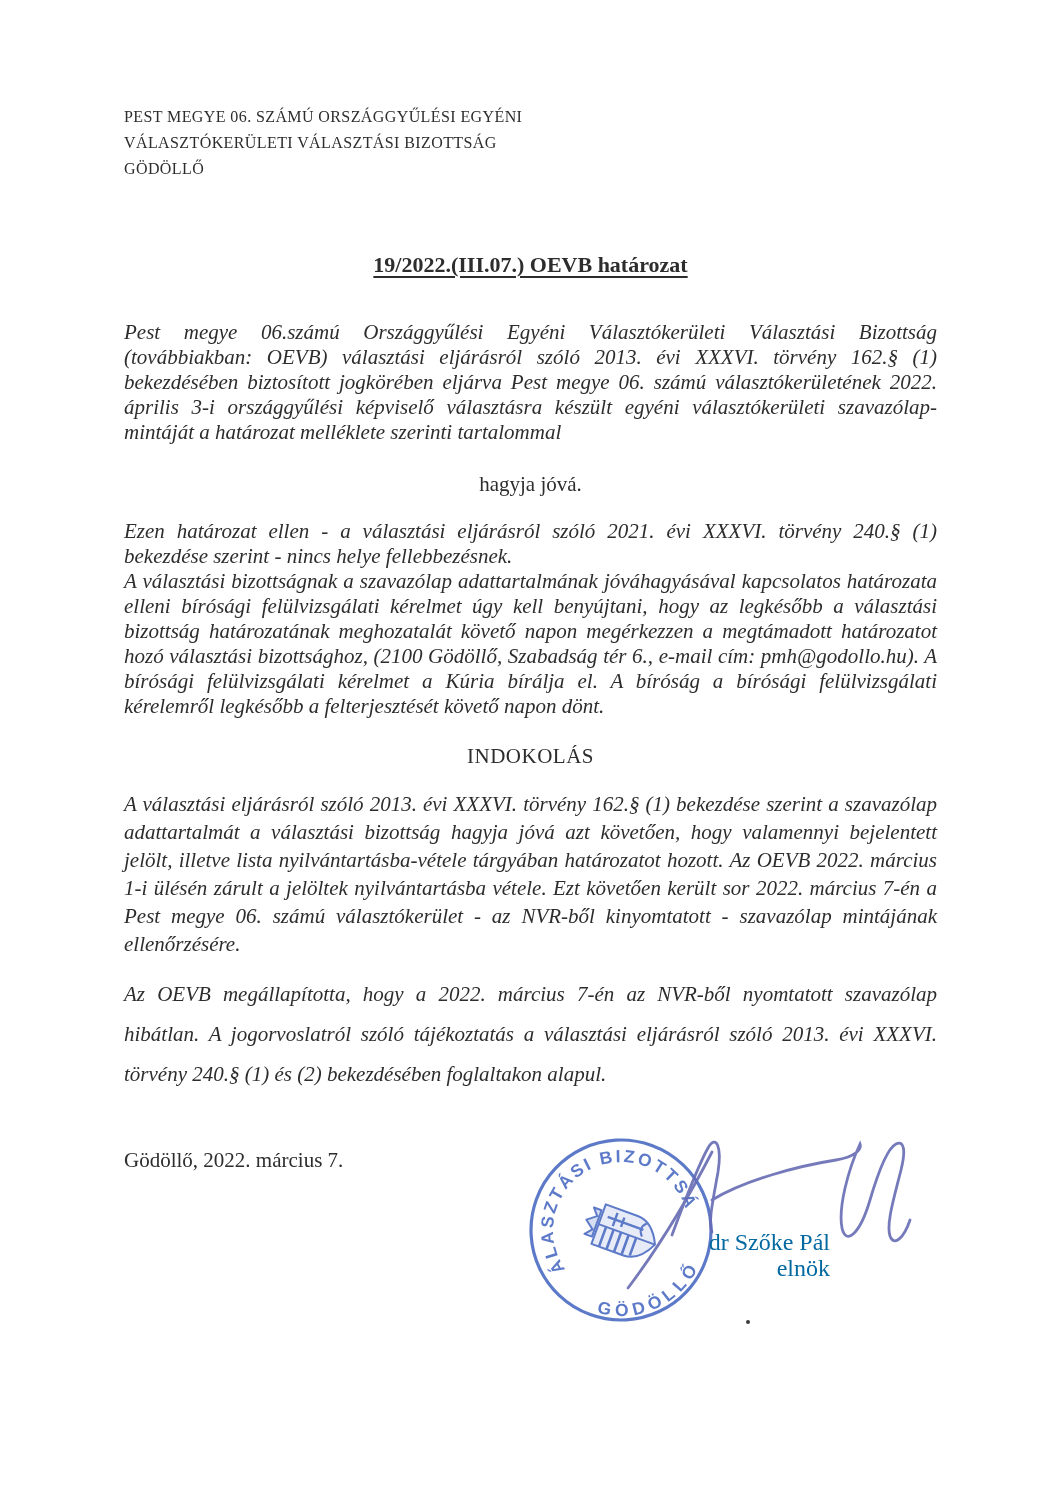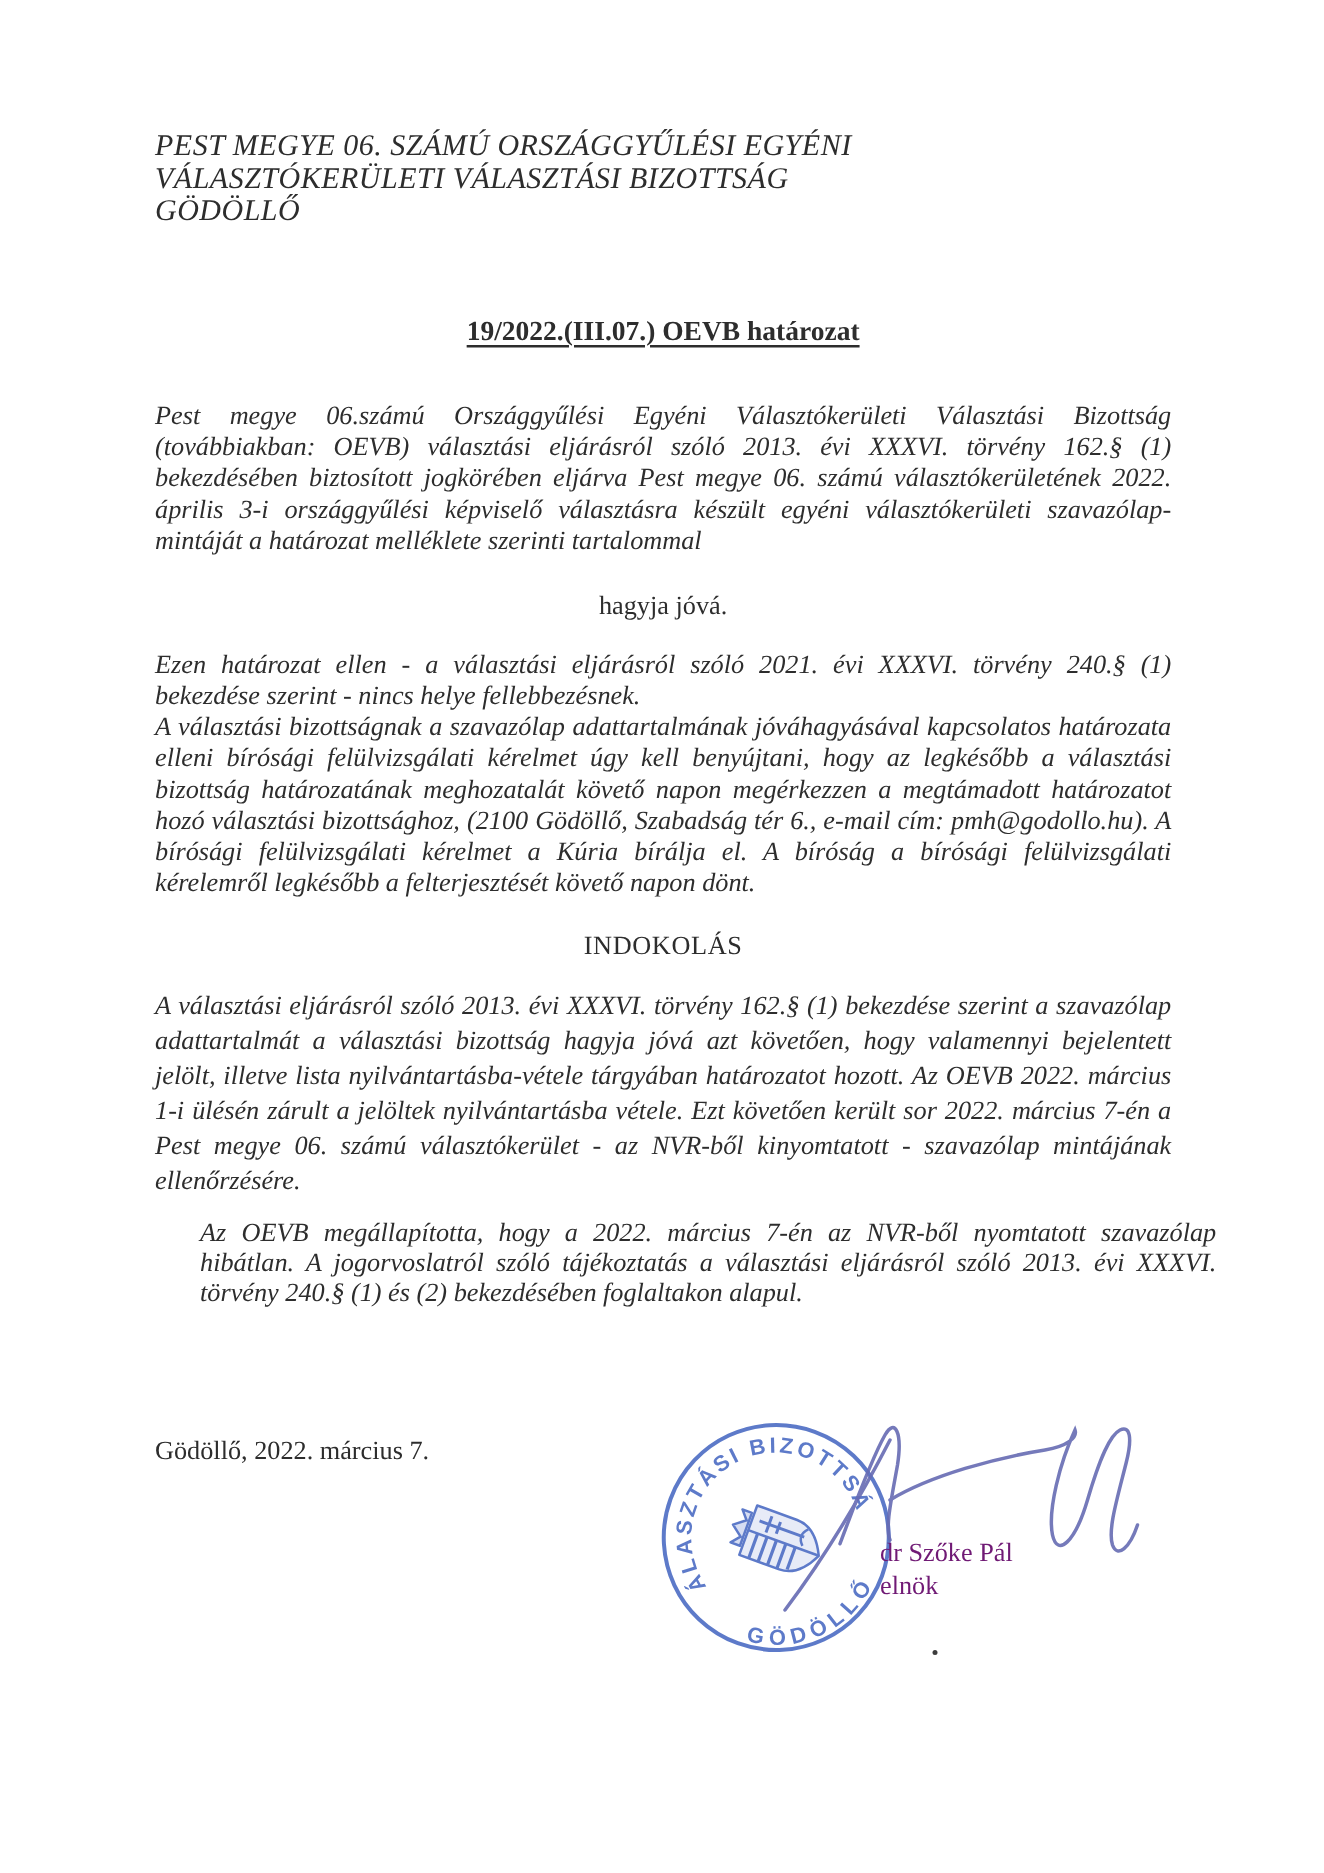--- a/index.html
+++ b/index.html
@@ -8,21 +8,21 @@
     width:1059px;height:1498px;
     background:#ffffff;
     margin:0 auto;
     font-family:"Liberation Serif", serif;
     color:#2d2d2d;
     overflow:hidden;
   }
   .txt{position:absolute;left:124px;width:813px;}
   .header-block{
     top:104px;
-    font-size:24px;line-height:26px;letter-spacing:.4px;font-style:italic;
+    font-size:16px;line-height:26px;letter-spacing:.4px;
   }
   .doc-title{
     top:252px;text-align:center;
     font-size:22px;font-weight:bold;
   }
   .doc-title span{
     text-decoration:underline;
     text-underline-offset:4px;
     text-decoration-thickness:2px;
   }
@@ -32,25 +32,25 @@
     top:472px;text-align:center;
     font-size:21px;font-weight:normal;
   }
   .appeal{top:519px;line-height:25px;}
   .appeal p{margin:0;}
   .indokolas{
     top:744px;text-align:center;
     font-size:21px;letter-spacing:.5px;
   }
   .just1{top:790px;line-height:28px;}
-  .just2{top:974px;line-height:24px;margin-left:36px;}
+  .just2{top:974px;line-height:40px;}
   .dateline{top:1148px;font-size:21px;}
   .sig-block{
     position:absolute;left:704px;top:1229px;width:126px;
-    text-align:left;font-size:21px;line-height:26px;color:#701a75;
+    text-align:right;font-size:24px;line-height:26px;color:#0369a1;
   }
   .stamp-svg{position:absolute;left:524px;top:1133px;}
   .sign-svg{position:absolute;left:600px;top:1120px;}
   .ink-dot{
     position:absolute;left:746px;top:1320px;
     width:4px;height:4px;border-radius:50%;background:#3c3c3c;
   }
   .stamp-text{
     font-family:"Liberation Sans", sans-serif;
     font-weight:bold;

